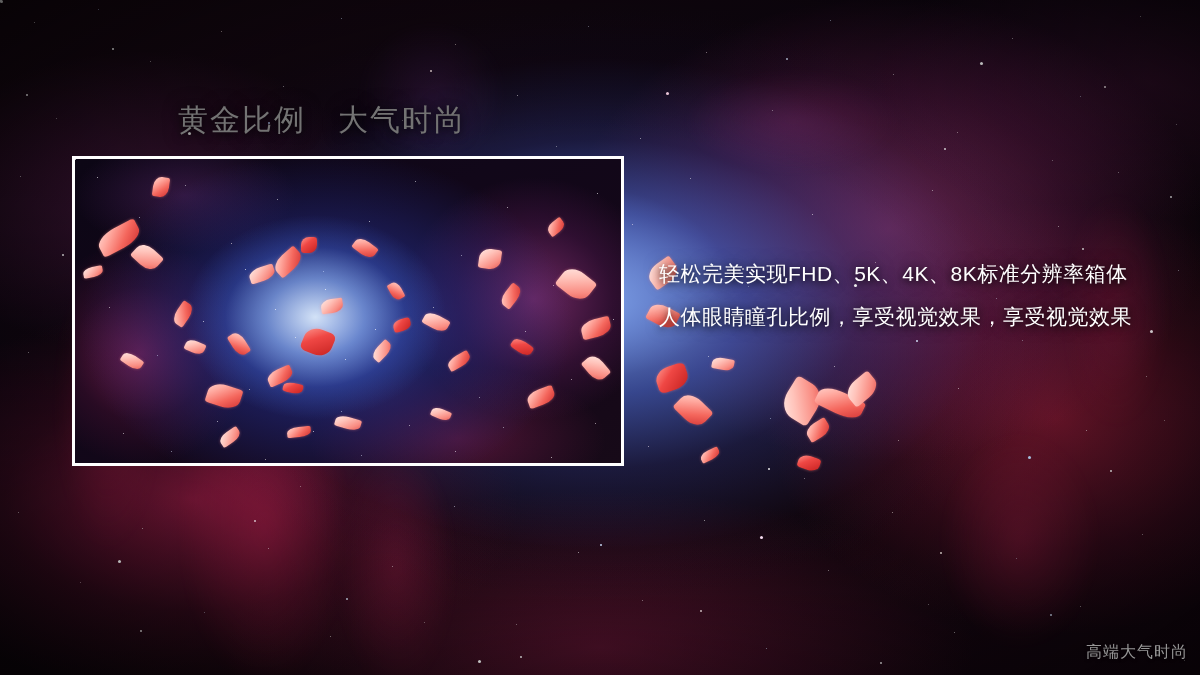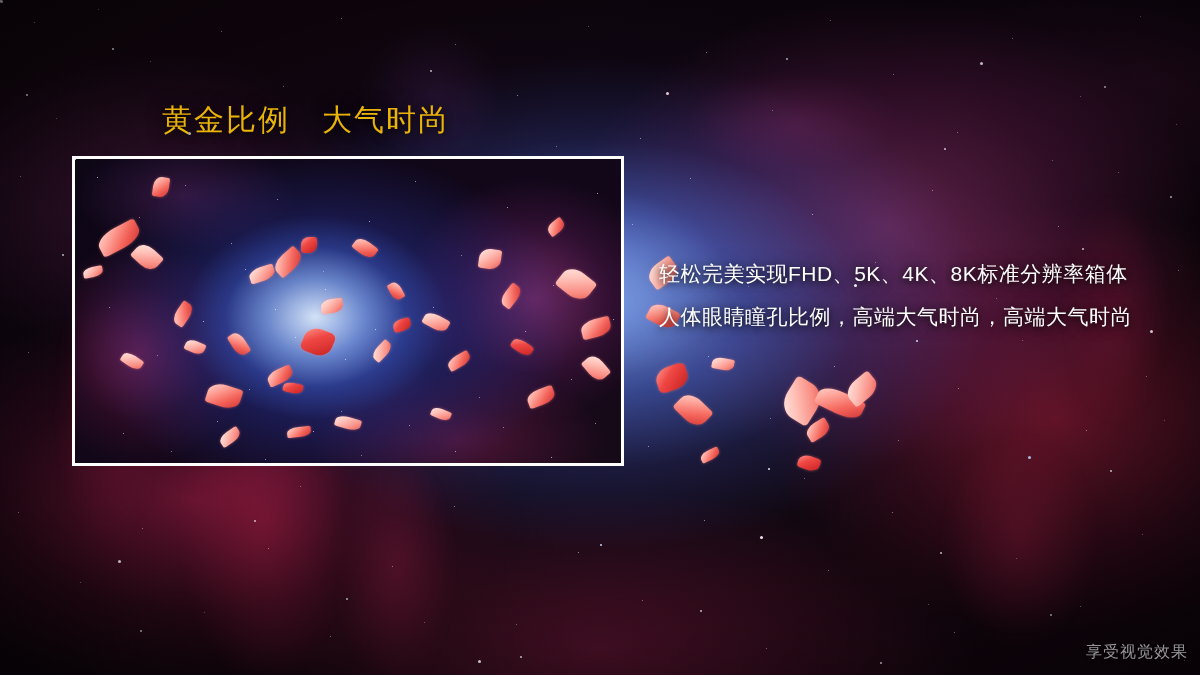--- a/index.html
+++ b/index.html
@@ -163,24 +163,24 @@
     background:linear-gradient(140deg, #ffece8 0%, #ffc3ba 35%, #f98c82 72%, #e4544f 100%);
   }
   .petal.deep {
     background:linear-gradient(140deg, #ff9b92 0%, #ef4744 40%, #c5201f 100%);
     border-radius:50% 20% 50% 20%;
   }
 
   
   #title {
     position:absolute;
-    left:162px; top:100px;
+    left:178px; top:100px;
     font-size:30px;
     letter-spacing:2px;
-    color:#eab308;
+    color:#737373;
     text-shadow:0 2px 8px rgba(0,0,0,.75), 0 0 18px rgba(0,0,0,.55);
     white-space:pre;
   }
   #body-text {
     position:absolute;
     left:659px; top:252px;
     color:#ffffff;
     font-size:21px;
     line-height:43px;
     letter-spacing:.5px;
@@ -267,18 +267,18 @@
   <div class="petal pale" style="left:712px; top:358px; width:22px; height:12px; transform:rotate(12deg);"></div>
   <div class="petal" style="left:700px; top:450px; width:20px; height:10px; transform:rotate(-26deg);"></div>
   <div class="petal pale" style="left:782px; top:384px; width:40px; height:34px; transform:rotate(-58deg);"></div>
   <div class="petal" style="left:816px; top:392px; width:48px; height:22px; transform:rotate(26deg);"></div>
   <div class="petal pale" style="left:846px; top:378px; width:32px; height:22px; transform:rotate(-40deg);"></div>
   <div class="petal deep" style="left:798px; top:456px; width:22px; height:14px; transform:rotate(18deg);"></div>
   <div class="petal" style="left:806px; top:422px; width:24px; height:16px; transform:rotate(-32deg);"></div>
 
   <div id="body-text">
     <div>轻松完美实现FHD、5K、4K、8K标准分辨率箱体</div>
-    <div>人体眼睛瞳孔比例，高端大气时尚，高端大气时尚</div>
+    <div>人体眼睛瞳孔比例，享受视觉效果，享受视觉效果</div>
   </div>
 
-  <div id="watermark">享受视觉效果</div>
+  <div id="watermark">高端大气时尚</div>
 
 </div>
 
 </body></html>

